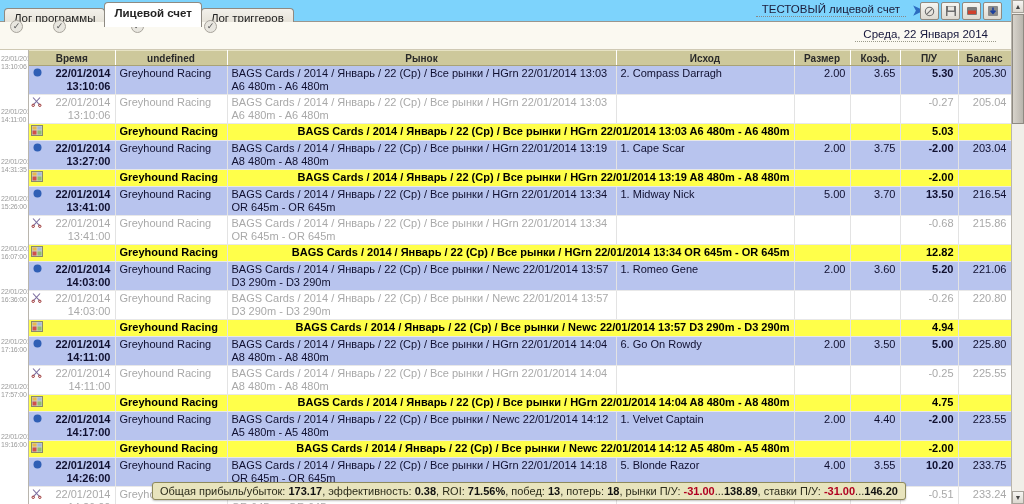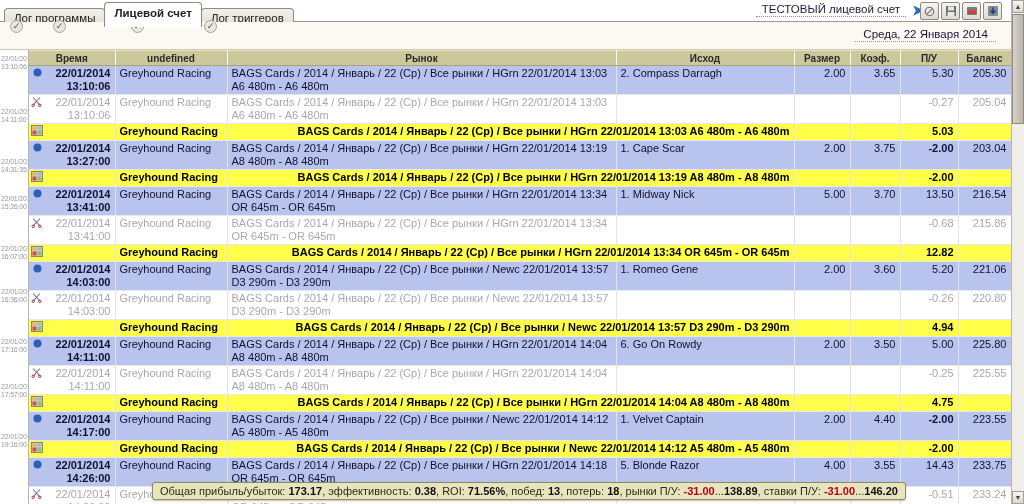--- a/index.html
+++ b/index.html
@@ -9,21 +9,21 @@
     background: #d4d0c8;
     font-family: "Liberation Sans", sans-serif;
     font-size: 11px;
     color: #000;
   }
   #app { position: relative; width: 1024px; height: 504px; overflow: hidden; }
 
   
   .tabstrip {
     position: absolute; left: 0; top: 0; width: 1024px; height: 22px;
-    background: #ffffff;
+    background: #7dd3fc;
     border-bottom: 1px solid #9a968e;
     box-sizing: border-box;
   }
   .tabs { position: absolute; left: 4px; top: 2px; display: flex; align-items: flex-end; }
   .tab {
     height: 19px; line-height: 18px;
     padding: 0 9px;
     margin-right: -1px;
     background: linear-gradient(#f2f0ea,#e2ded3);
     border: 1px solid #8e8a82;
@@ -140,21 +140,21 @@
     box-sizing: border-box;
     line-height: 13px;
   }
   tr.bet td { background: #b8c4ee; color: #101030; height: 28px; }
   tr.comm td { background: #fff; color: #a9a9a9; height: 28px; }
   tr.mkt td { background: #ffff4a; color: #000; height: 17px; font-weight: bold; }
   tr.mkt td.market, tr.mkt td.outcome { font-weight: bold; text-align: right; }
   td.tm { text-align: right; font-weight: bold; white-space: nowrap; position: relative; padding-left: 14px;}
   tr.comm td.tm { font-weight: normal; }
   td.num { text-align: right; }
-  .pl-pos { color: #0a8a18; font-weight: normal; }
+  .pl-pos { color: #0a8a18; font-weight: bold; }
   .pl-neg { color: #b00020; font-weight: bold; }
   .pl-gray { color: #8d8d8d; font-weight: normal; }
   .bal-gray { color: #b0b0b0; }
   .ricon { position: absolute; left: 2px; top: 1px; width: 11px; height: 11px; }
 
   
   .vsb {
     position: absolute; right: 0; top: 0; width: 13px; height: 504px;
     background: #f0eee8; border-left: 1px solid #b9b5ad; box-sizing: border-box;
   }
@@ -570,21 +570,21 @@
           </tr>
           <tr class="bet">
             <td class="tm"><span class="ricon"><svg width="9" height="9" viewBox="0 0 9 9">
                   <circle cx="4.5" cy="4.5" r="4" fill="#2f5fb5"></circle>
                 </svg></span><span>22/01/2014</span><br><span>14:26:00</span></td>
             <td class="sport">Greyhound Racing</td>
             <td class="market">BAGS Cards / 2014 / Январь / 22 (Ср) / Все рынки / HGrn 22/01/2014 14:18 OR 645m - OR 645m</td>
             <td class="outcome">5. Blonde Razor</td>
             <td class="num">4.00</td>
             <td class="num">3.55</td>
-            <td class="num pl-pos">14.43</td>
+            <td class="num pl-pos">10.20</td>
             <td class="num ">233.75</td>
           </tr>
           <tr class="comm">
             <td class="tm"><span class="ricon"><svg width="11" height="11" viewBox="0 0 11 11">
                   <path d="M2 1.5 L8.5 8.6 M9 1.5 L2.5 8.6" stroke="#7d6fa0" stroke-width="1.1" fill="none"></path>
                   <circle cx="2.2" cy="9.3" r="1.2" fill="none" stroke="#9a3030" stroke-width="1"></circle>
                   <circle cx="8.8" cy="9.3" r="1.2" fill="none" stroke="#9a3030" stroke-width="1"></circle>
                 </svg></span><span>22/01/2014</span><br><span>14:26:00</span></td>
             <td class="sport">Greyhound Racing</td>
             <td class="market">BAGS Cards / 2014 / Январь / 22 (Ср) / Все рынки / HGrn 22/01/2014 14:18 OR 645m - OR 645m</td>

